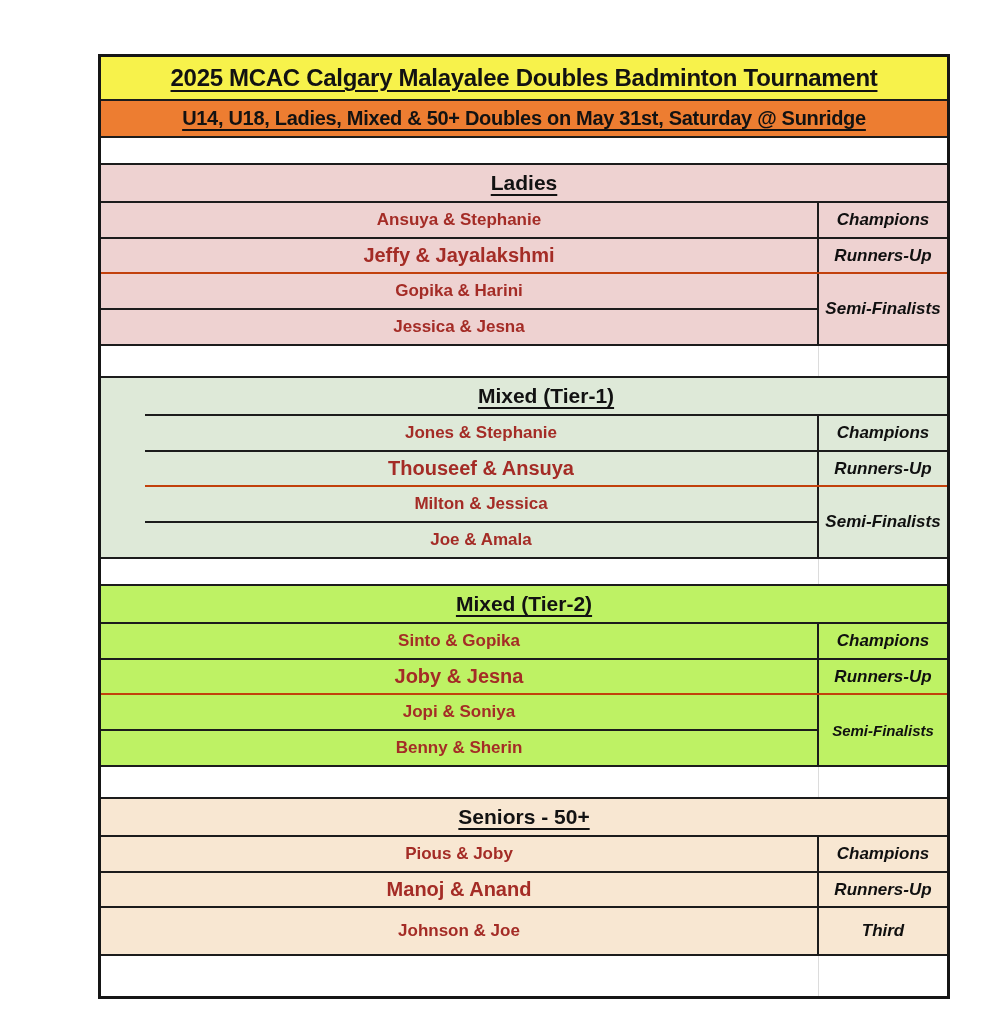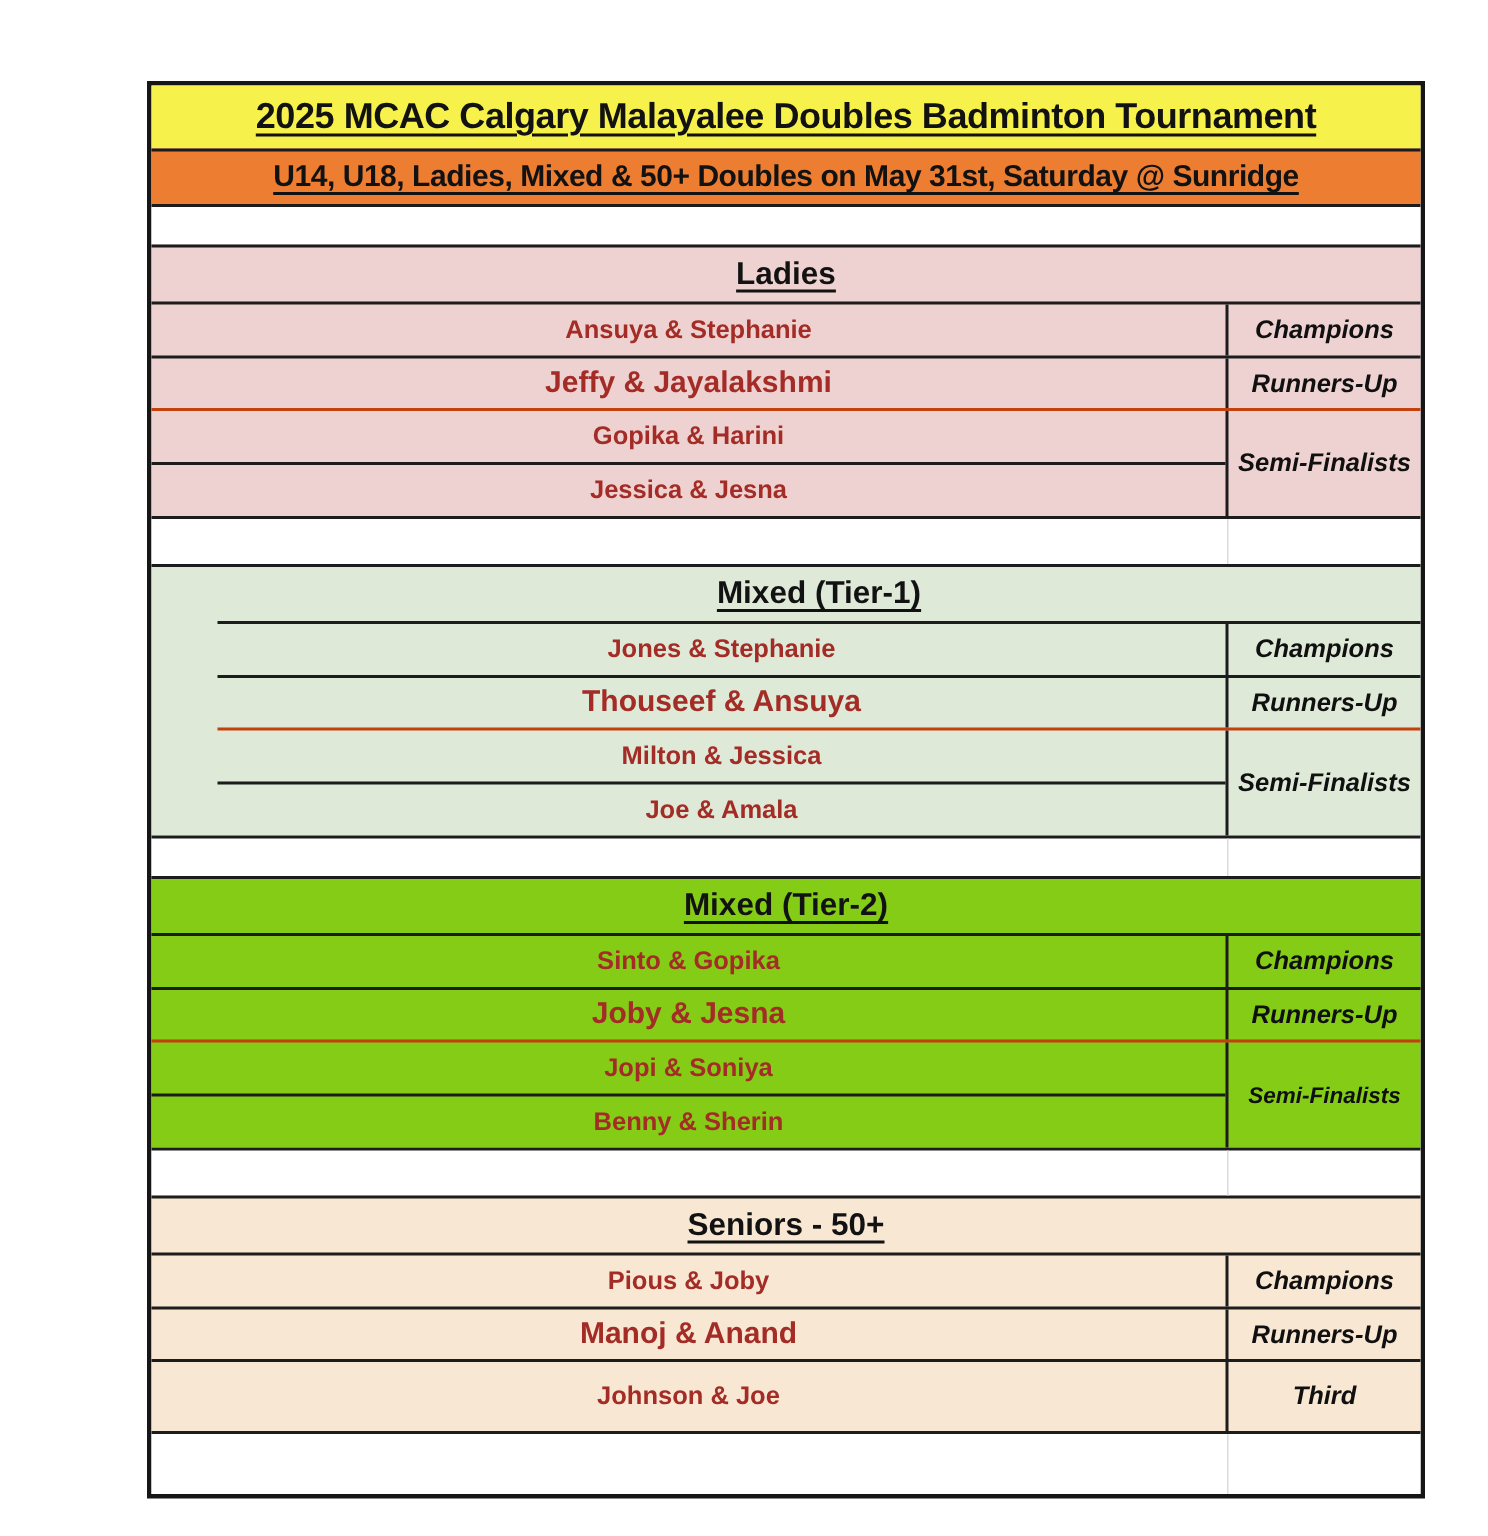--- a/index.html
+++ b/index.html
@@ -225,21 +225,21 @@
           <span class="result-text">Semi-Finalists</span>
         </div>
       </div>
     </div>
 
     <div class="gap">
       <div class="gap-left"></div>
       <div class="gap-right"></div>
     </div>
 
-    <div class="section" style="background-color: #84cc16;">
+    <div class="section" style="background-color: #bef264;">
       <div class="sec-header" style="border-top:none">
         <span class="sec-title">Mixed (Tier-2)</span>
       </div>
       <div class="row data-row big">
         <div class="names-cell">
           <span class="name-text sz1">Sinto &amp; Gopika</span>
         </div>
         <div class="result-cell">
           <span class="result-text">Champions</span>
         </div>

